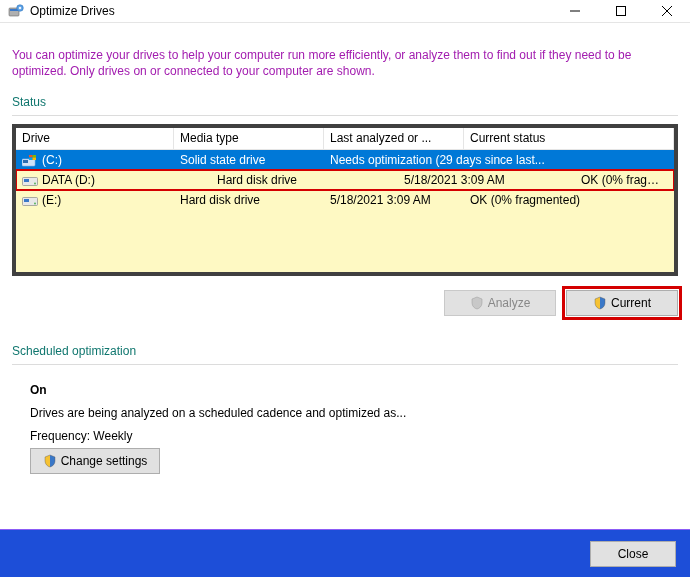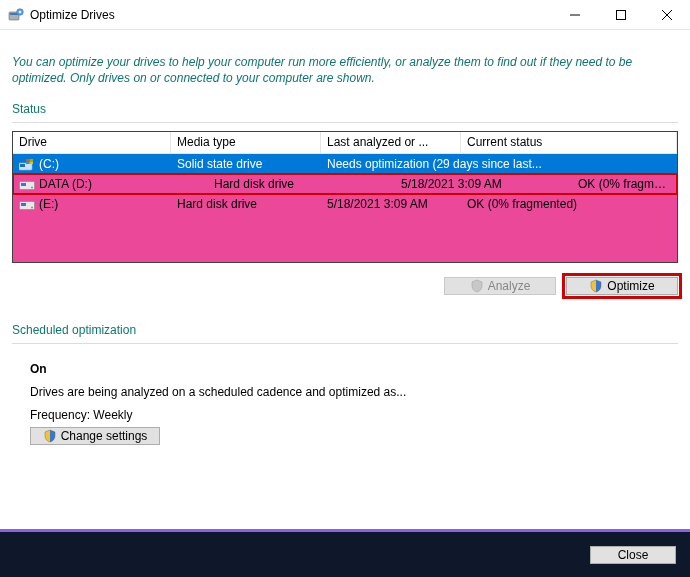--- a/index.html
+++ b/index.html
@@ -8,47 +8,47 @@
     font-family: "Segoe UI", Tahoma, sans-serif;
     font-size: 12px;
     background: #fff;
     color: #000;
     width: 690px;
     height: 577px;
     overflow: hidden;
     position: relative;
   }
   .titlebar {
-    height: 30px;
+    height: 23px;
     display: flex;
     align-items: center;
     padding-left: 8px;
     border-bottom: 1px solid #e5e5e5;
   }
   .titlebar .app-icon {
     width: 16px; height: 16px; margin-right: 6px;
     display: inline-flex; align-items: center; justify-content: center;
   }
   .titlebar .title { flex: 1; font-size: 12px; }
   .titlebar .win-btn {
     width: 46px; height: 30px;
     display: flex; align-items: center; justify-content: center;
     color: #333;
     font-family: "Segoe UI Symbol", sans-serif;
     font-size: 10px;
   }
   .content { padding: 10px 12px 0 12px; }
-  .intro { font-size: 12px; color: #0f766e; line-height: 1.35; margin: 14px 0 16px 0; font-style: italic; }
+  .intro { font-size: 12px; color: #a21caf; line-height: 1.35; margin: 14px 0 16px 0; }
   .section-label { color: #0f766e; font-size: 12px; margin-bottom: 6px; }
   .hr { height: 1px; background: #dcdcdc; margin-bottom: 8px; }
   .listbox {
-    border: 1px solid #404040;
-    height: 132px;
-    overflow: hidden;
-    background: #ec4899;
+    border: 4px solid #404040;
+    height: 152px;
+    overflow: hidden;
+    background: #fef9c3;
   }
   .lb-header {
     display: flex;
     background: #fff;
     border-bottom: 1px solid #e5e5e5;
     height: 22px;
     font-size: 12px;
     color: #000;
   }
   .lb-header .col {
@@ -84,21 +84,21 @@
     margin-right: 4px;
   }
   .btn-row {
     display: flex;
     justify-content: flex-end;
     gap: 10px;
     margin-top: 14px;
   }
   .win-button {
     min-width: 112px;
-    height: 18px;
+    height: 26px;
     border: 1px solid #adadad;
     background: #e1e1e1;
     font-family: inherit;
     font-size: 12px;
     display: inline-flex;
     align-items: center;
     justify-content: center;
     gap: 4px;
     cursor: default;
     padding: 0 10px;
@@ -110,22 +110,22 @@
     display: inline-block;
   }
   .sched-block { margin-top: 28px; }
   .sched-body { padding: 6px 0 0 18px; display: flex; align-items: flex-start; justify-content: space-between; flex-direction: column; }
   .sched-text { font-size: 12px; line-height: 1.9; }
   .sched-text .on { font-weight: bold; font-size: 12px; }
   .footer {
     position: absolute;
     bottom: 0; left: 0; right: 0;
     height: 48px;
-    background: #0f172a;
-    border-top: 3px solid #8b5cf6;
+    background: #1d4ed8;
+    border-top: 1px solid #8b5cf6;
     display: flex;
     align-items: center;
     justify-content: flex-end;
     padding-right: 14px;
   }
   .footer .win-button { min-width: 86px; background: #e1e1e1; }
   svg { display: block; }
 </style>
 </head>
 <body>
@@ -218,21 +218,21 @@
       <span>Analyze</span>
     </button>
     <button class="win-button emph">
       <span class="shield">
         <svg width="14" height="14" viewBox="0 0 14 14">
           <path d="M7 1 L12 3 V7 C12 10 9.5 12.5 7 13 V1 Z" fill="#3a78c8"></path>
           <path d="M7 1 L2 3 V7 C2 10 4.5 12.5 7 13 V1 Z" fill="#f6c233"></path>
           <path d="M7 1 L12 3 V7 C12 10 9.5 12.5 7 13 C4.5 12.5 2 10 2 7 V3 Z" fill="none" stroke="#555" stroke-width="0.4"></path>
         </svg>
       </span>
-      <span>Optimize</span>
+      <span>Current</span>
     </button>
   </div>
 
   <div class="sched-block">
     <div class="section-label">Scheduled optimization</div>
     <div class="hr"></div>
     <div class="sched-body">
       <div class="sched-text">
         <div class="on">On</div>
         <div>Drives are being analyzed on a scheduled cadence and optimized as...</div>

